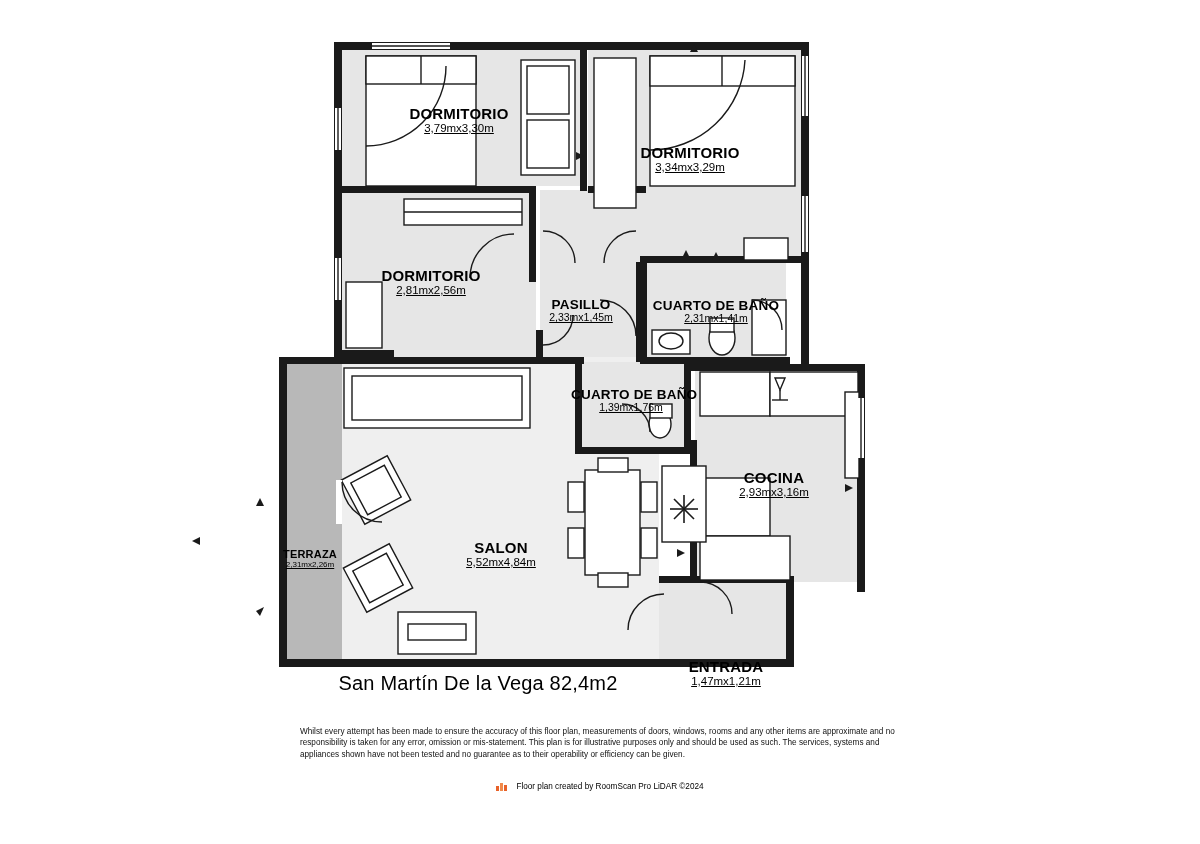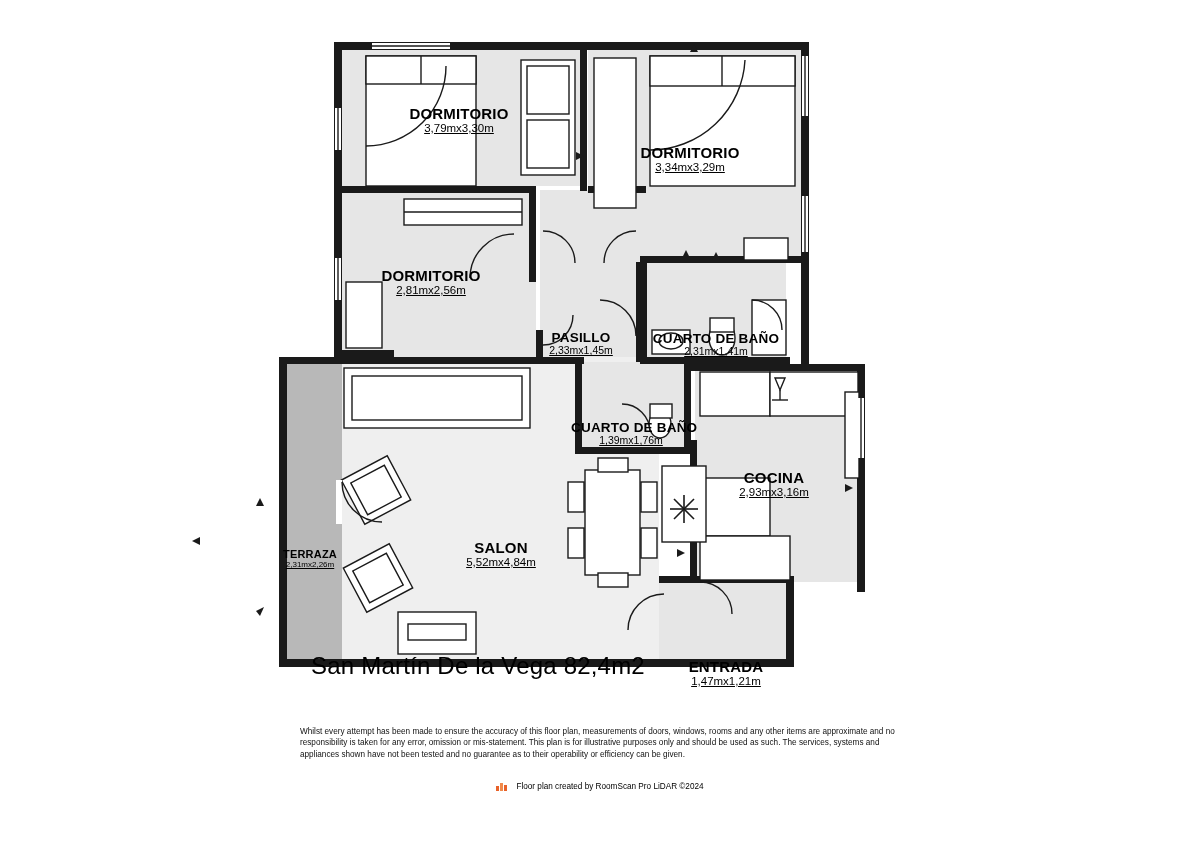--- a/index.html
+++ b/index.html
@@ -33,30 +33,30 @@
     letter-spacing: 0.2px;
     white-space: nowrap;
   }
   .room-dim {
     font-size: 11.5px;
     white-space: nowrap;
     text-decoration: underline;
   }
   .room-label.small .room-name { font-size: 11px; margin-top: 44px; }
   .room-label.small .room-dim { font-size: 8px; }
-  .room-label.mid .room-name { font-size: 13.5px; margin-top: 33px; }
+  .room-label.mid .room-name { font-size: 13.5px; }
   .room-label.mid .room-dim { font-size: 10.5px; }
 
   #plan-title {
     position: absolute;
     left: 0;
-    top: 652px;
+    top: 672px;
     width: 956px;
     text-align: center;
-    font-size: 24px;
+    font-size: 20px;
     letter-spacing: 0.2px;
   }
   #disclaimer {
     position: absolute;
     left: 300px;
     top: 726px;
     width: 600px;
     text-align: left;
     font-size: 8.2px;
     line-height: 1.38;

